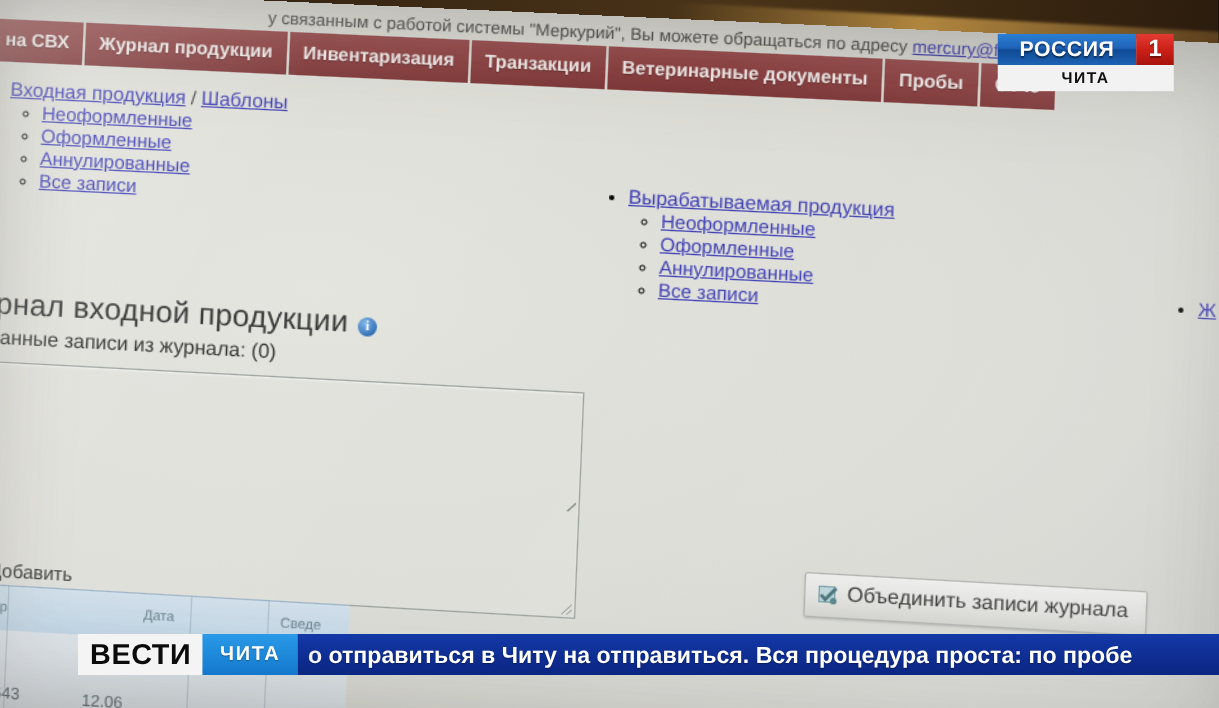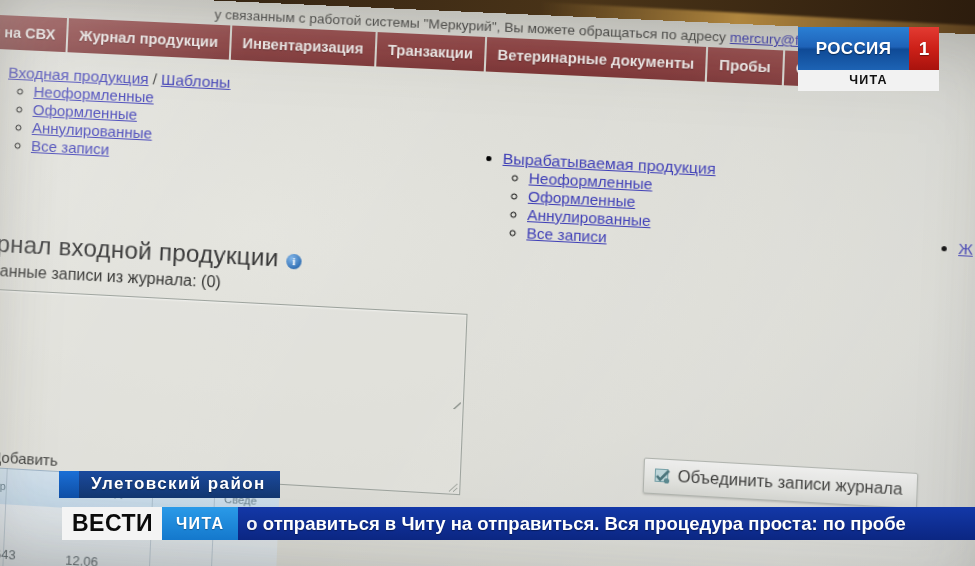--- a/index.html
+++ b/index.html
@@ -125,21 +125,21 @@
   .thead span{position:absolute;font-size:11px;color:#54707f;white-space:nowrap;}
   .tbody{position:absolute;left:0;top:36px;width:330px;height:74px;
     background:linear-gradient(180deg,#dfe6ec 0%,#d2dae1 100%);}
   .trow span{position:absolute;font-size:13px;color:#3c4850;white-space:nowrap;}
   .tbl .vline{position:absolute;top:0;height:110px;width:1px;background:rgba(120,145,165,.45);}
 
   
   .logo{
     position:absolute;left:798px;top:27px;width:141px;
   }
-  .logo .row{display:flex;height:43px;}
+  .logo .row{display:flex;height:25px;}
   .logo .ros{
     flex:1;display:flex;align-items:center;justify-content:center;
     background:linear-gradient(180deg,#2a7fd4 0%,#1f63b8 46%,#0f4a96 52%,#1d63b4 100%);
     color:#fff;font-size:17px;font-weight:700;letter-spacing:.4px;
     text-shadow:0 1px 1px rgba(0,0,0,.45);
   }
   .logo .one{
     width:30px;display:flex;align-items:center;justify-content:center;
     background:linear-gradient(180deg,#e33b32 0%,#cc2018 50%,#a8130d 100%);
     color:#fff;font-size:19px;font-weight:700;
@@ -288,24 +288,20 @@
   </div>
 
   <div class="logo">
     <div class="row">
       <div class="ros">РОССИЯ</div>
       <div class="one">1</div>
     </div>
     <div class="city">ЧИТА</div>
   </div>
 
-  <div class="loc">
-    <div class="sq"></div>
-    <div class="txt">Улетовский  район</div>
-  </div>
 
   <div class="ticker">
     <div class="vesti">ВЕСТИ</div>
     <div class="chita">ЧИТА</div>
     <div class="crawl">
       <span class="lead">о</span>&nbsp;<span>отправиться в Читу на отправиться. Вся процедура проста: по пробе</span>
     </div>
   </div>
 
 </div>

